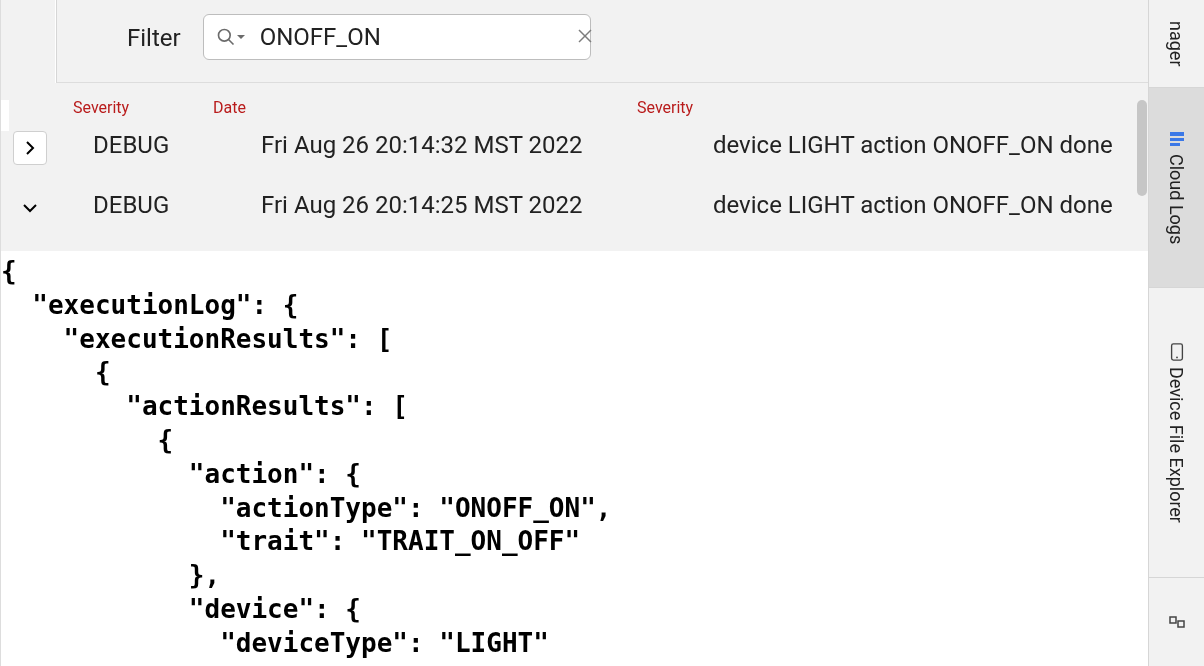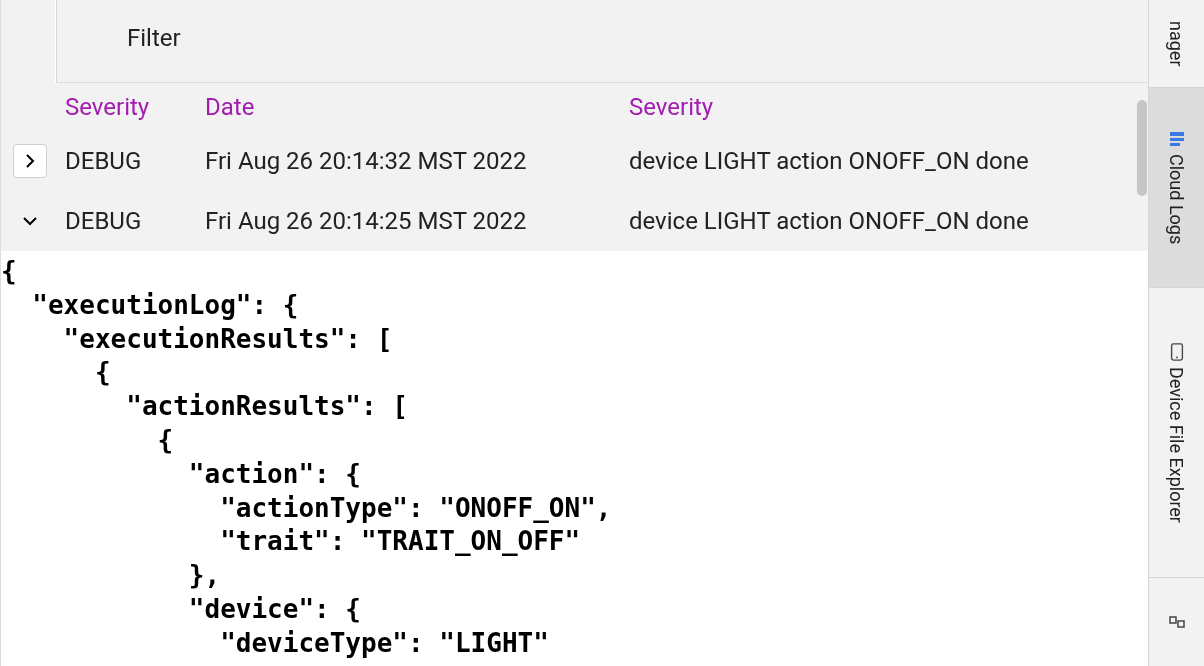--- a/index.html
+++ b/index.html
@@ -67,32 +67,34 @@
     color: #7d7d7d;
     cursor: pointer;
     font-size: 20px;
     padding: 4px;
   }
   .header-row {
     display: flex;
     align-items: center;
     height: 48px;
     background: #f2f2f2;
-    font-size: 24px;
-    color: #a21caf;
+    font-size: 16px;
+    color: #b91c1c;
     padding-left: 12px;
+    margin-left: 8px;
   }
   .log-row {
     display: flex;
-    align-items: center;
+    align-items: flex-start;
     height: 60px;
     font-size: 24px;
     color: #222;
     padding-left: 12px;
     background: #f2f2f2;
+    gap: 28px;
   }
   .col-expand { width: 52px; display:flex; justify-content:flex-start; }
   .col-severity { width: 140px; }
   .col-date { width: 424px; }
   .col-summary { flex: 1; white-space: nowrap; overflow: hidden; }
   .expand-btn {
     width: 34px; height: 34px;
     border: 1px solid #cfcfcf;
     border-radius: 4px;
     background: #fff;
@@ -158,20 +160,38 @@
 </style>
 </head>
 <body>
 
 <div class="left-strip"></div>
 
 <div class="main-area">
 
   <div class="top-bar">
     <div class="filter-label">Filter</div>
+    <div class="search-wrap">
+      <span class="search-icon">
+        <svg width="20" height="20" viewBox="0 0 24 24" fill="none" stroke="#6b6b6b" stroke-width="2">
+            <circle cx="10" cy="10" r="7"></circle>
+            <line x1="21" y1="21" x2="15" y2="15"></line>
+          </svg>
+          <svg width="10" height="10" viewBox="0 0 10 10">
+            <path d="M1 3 L5 7 L9 3" fill="#6b6b6b"></path>
+          </svg>
+      </span>
+      <input class="search-input" value="ONOFF_ON" style="">
+      <span class="clear-icon">
+        <svg width="16" height="16" viewBox="0 0 16 16" stroke="#7d7d7d" stroke-width="1.5">
+            <line x1="2" y1="2" x2="14" y2="14"></line>
+            <line x1="14" y1="2" x2="2" y2="14"></line>
+          </svg>
+      </span>
+    </div>
   </div>
 
   <div class="header-row">
     <div class="col-expand"></div>
     <div class="col-severity">Severity</div>
     <div class="col-date">Date</div>
     <div class="col-summary">Severity</div>
   </div>
 
   <div class="log-row">

